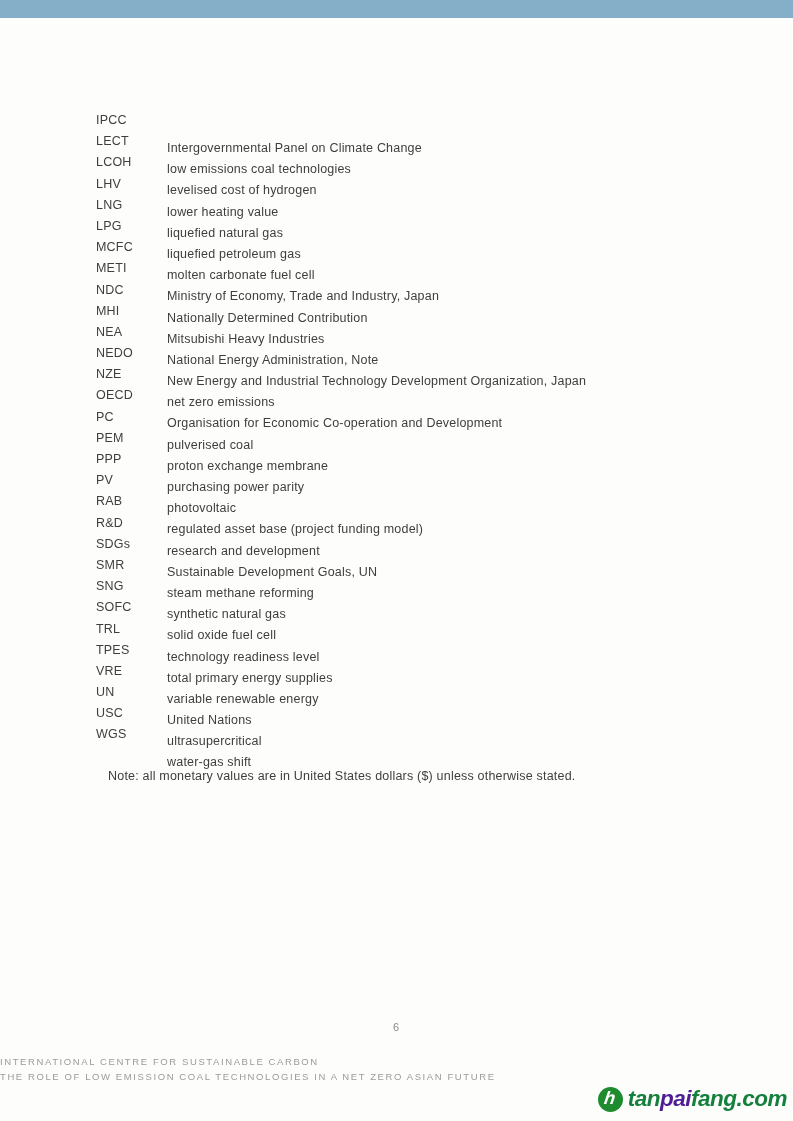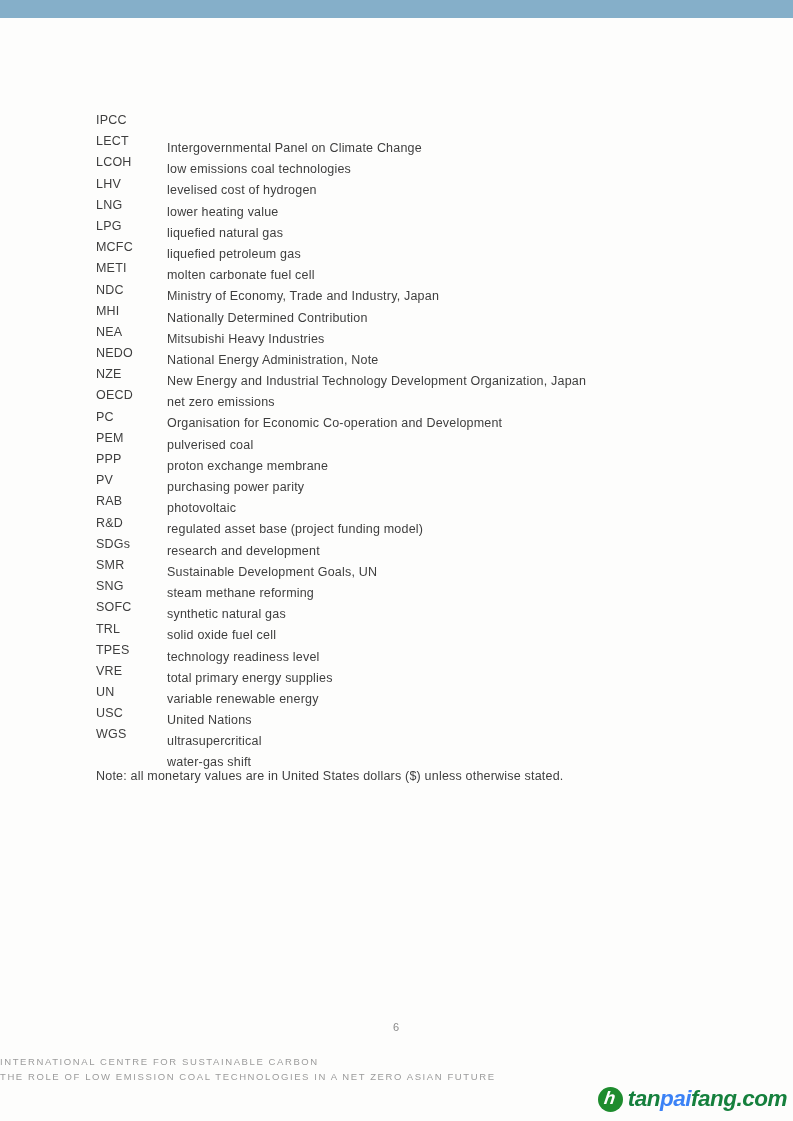--- a/index.html
+++ b/index.html
@@ -40,21 +40,21 @@
   .abbr-row .abbr {
     flex: 0 0 71px;
   }
   .abbr-row .def {
     flex: 1;
     margin-top: 28px;
   }
   .note {
     position: absolute;
     top: 769px;
-    left: 96px;
+    left: 108px;
     font-size: 12.5px;
     color: #3e3e3e;
     letter-spacing: 0.2px;
   }
   .page-number {
     position: absolute;
     top: 1021px;
     left: 0;
     width: 100%;
     text-align: center;
@@ -103,21 +103,21 @@
     line-height: 1;
   }
   .logo-text {
     font-size: 22.5px;
     font-weight: 700;
     font-style: italic;
     letter-spacing: -0.5px;
     white-space: nowrap;
   }
   .logo-text .seg-green { color: #15803d; }
-  .logo-text .seg-blue  { color: #3b82f6; }
+  .logo-text .seg-blue  { color: #4c1d95; }
 </style>
 </head>
 <body>
 
 <div class="page">
 
   <div class="header-bar"></div>
 
   <div class="abbr-list" id="abbr-list">
     <div class="abbr-row">

